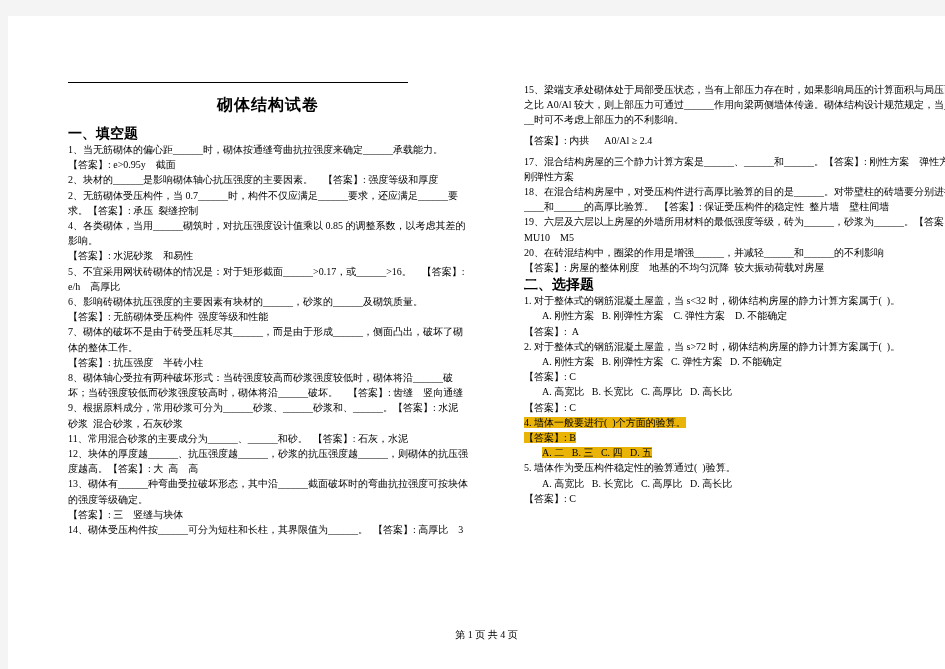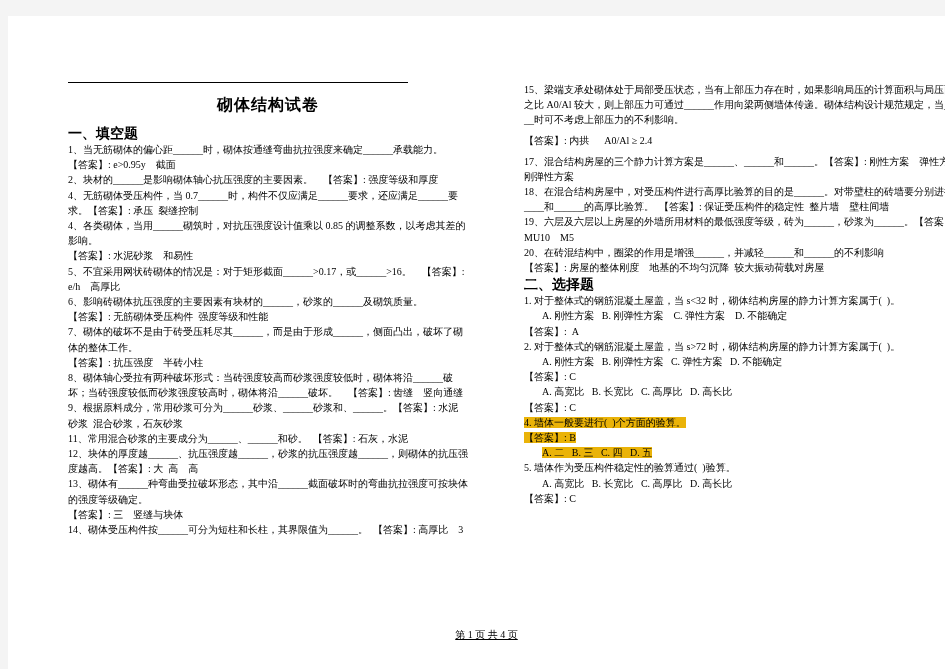--- a/index.html
+++ b/index.html
@@ -77,38 +77,38 @@
   }
   .footer {
     position: absolute;
     left: 0;
     top: 612px;
     width: 937px;
     text-align: center;
     font-size: 10px;
     font-family: "Liberation Serif", "DejaVu Serif", serif;
   }
-  .footer-inner { display: inline-block; margin-left: 20px; text-decoration: underline; }
+  .footer-inner { display: inline-block; margin-left: 20px; }
 </style>
 </head>
 <body>
 
 <div class="page">
   <div class="doc-body">
 
     <div class="col col-left">
       <div class="hdr-rule"></div>
       <div class="title">砌体结构试卷</div>
 
       <div class="sec-head">一、填空题</div>
 
       <p class="ln">1、当无筋砌体的偏心距______时，砌体按通缝弯曲抗拉强度来确定______承载能力。</p>
       <p class="ln ans">【答案】: e&gt;0.95y    截面</p>
       <p class="ln">2、块材的______是影响砌体轴心抗压强度的主要因素。    【答案】: 强度等级和厚度</p>
-      <p class="ln">4、无筋砌体受压构件，当 0.7______时，构件不仅应满足______要求，还应满足______要求。【答案】: 承压  裂缝控制</p>
+      <p class="ln">2、无筋砌体受压构件，当 0.7______时，构件不仅应满足______要求，还应满足______要求。【答案】: 承压  裂缝控制</p>
       <p class="ln">4、各类砌体，当用______砌筑时，对抗压强度设计值乘以 0.85 的调整系数，以考虑其差的影响。</p>
       <p class="ln ans">【答案】: 水泥砂浆    和易性</p>
       <p class="ln">5、不宜采用网状砖砌体的情况是：对于矩形截面______&gt;0.17，或______&gt;16。    【答案】: e/h    高厚比</p>
       <p class="ln">6、影响砖砌体抗压强度的主要因素有块材的______，砂浆的______及砌筑质量。</p>
       <p class="ln ans">【答案】: 无筋砌体受压构件  强度等级和性能</p>
       <p class="ln">7、砌体的破坏不是由于砖受压耗尽其______，而是由于形成______，侧面凸出，破坏了砌体的整体工作。</p>
       <p class="ln ans">【答案】: 抗压强度    半砖小柱</p>
       <p class="ln">8、砌体轴心受拉有两种破坏形式：当砖强度较高而砂浆强度较低时，砌体将沿______破坏；当砖强度较低而砂浆强度较高时，砌体将沿______破坏。    【答案】: 齿缝    竖向通缝</p>
       <p class="ln">9、根据原料成分，常用砂浆可分为______砂浆、______砂浆和、______。【答案】: 水泥砂浆  混合砂浆，石灰砂浆</p>
       <p class="ln">11、常用混合砂浆的主要成分为______、______和砂。  【答案】: 石灰，水泥</p>

